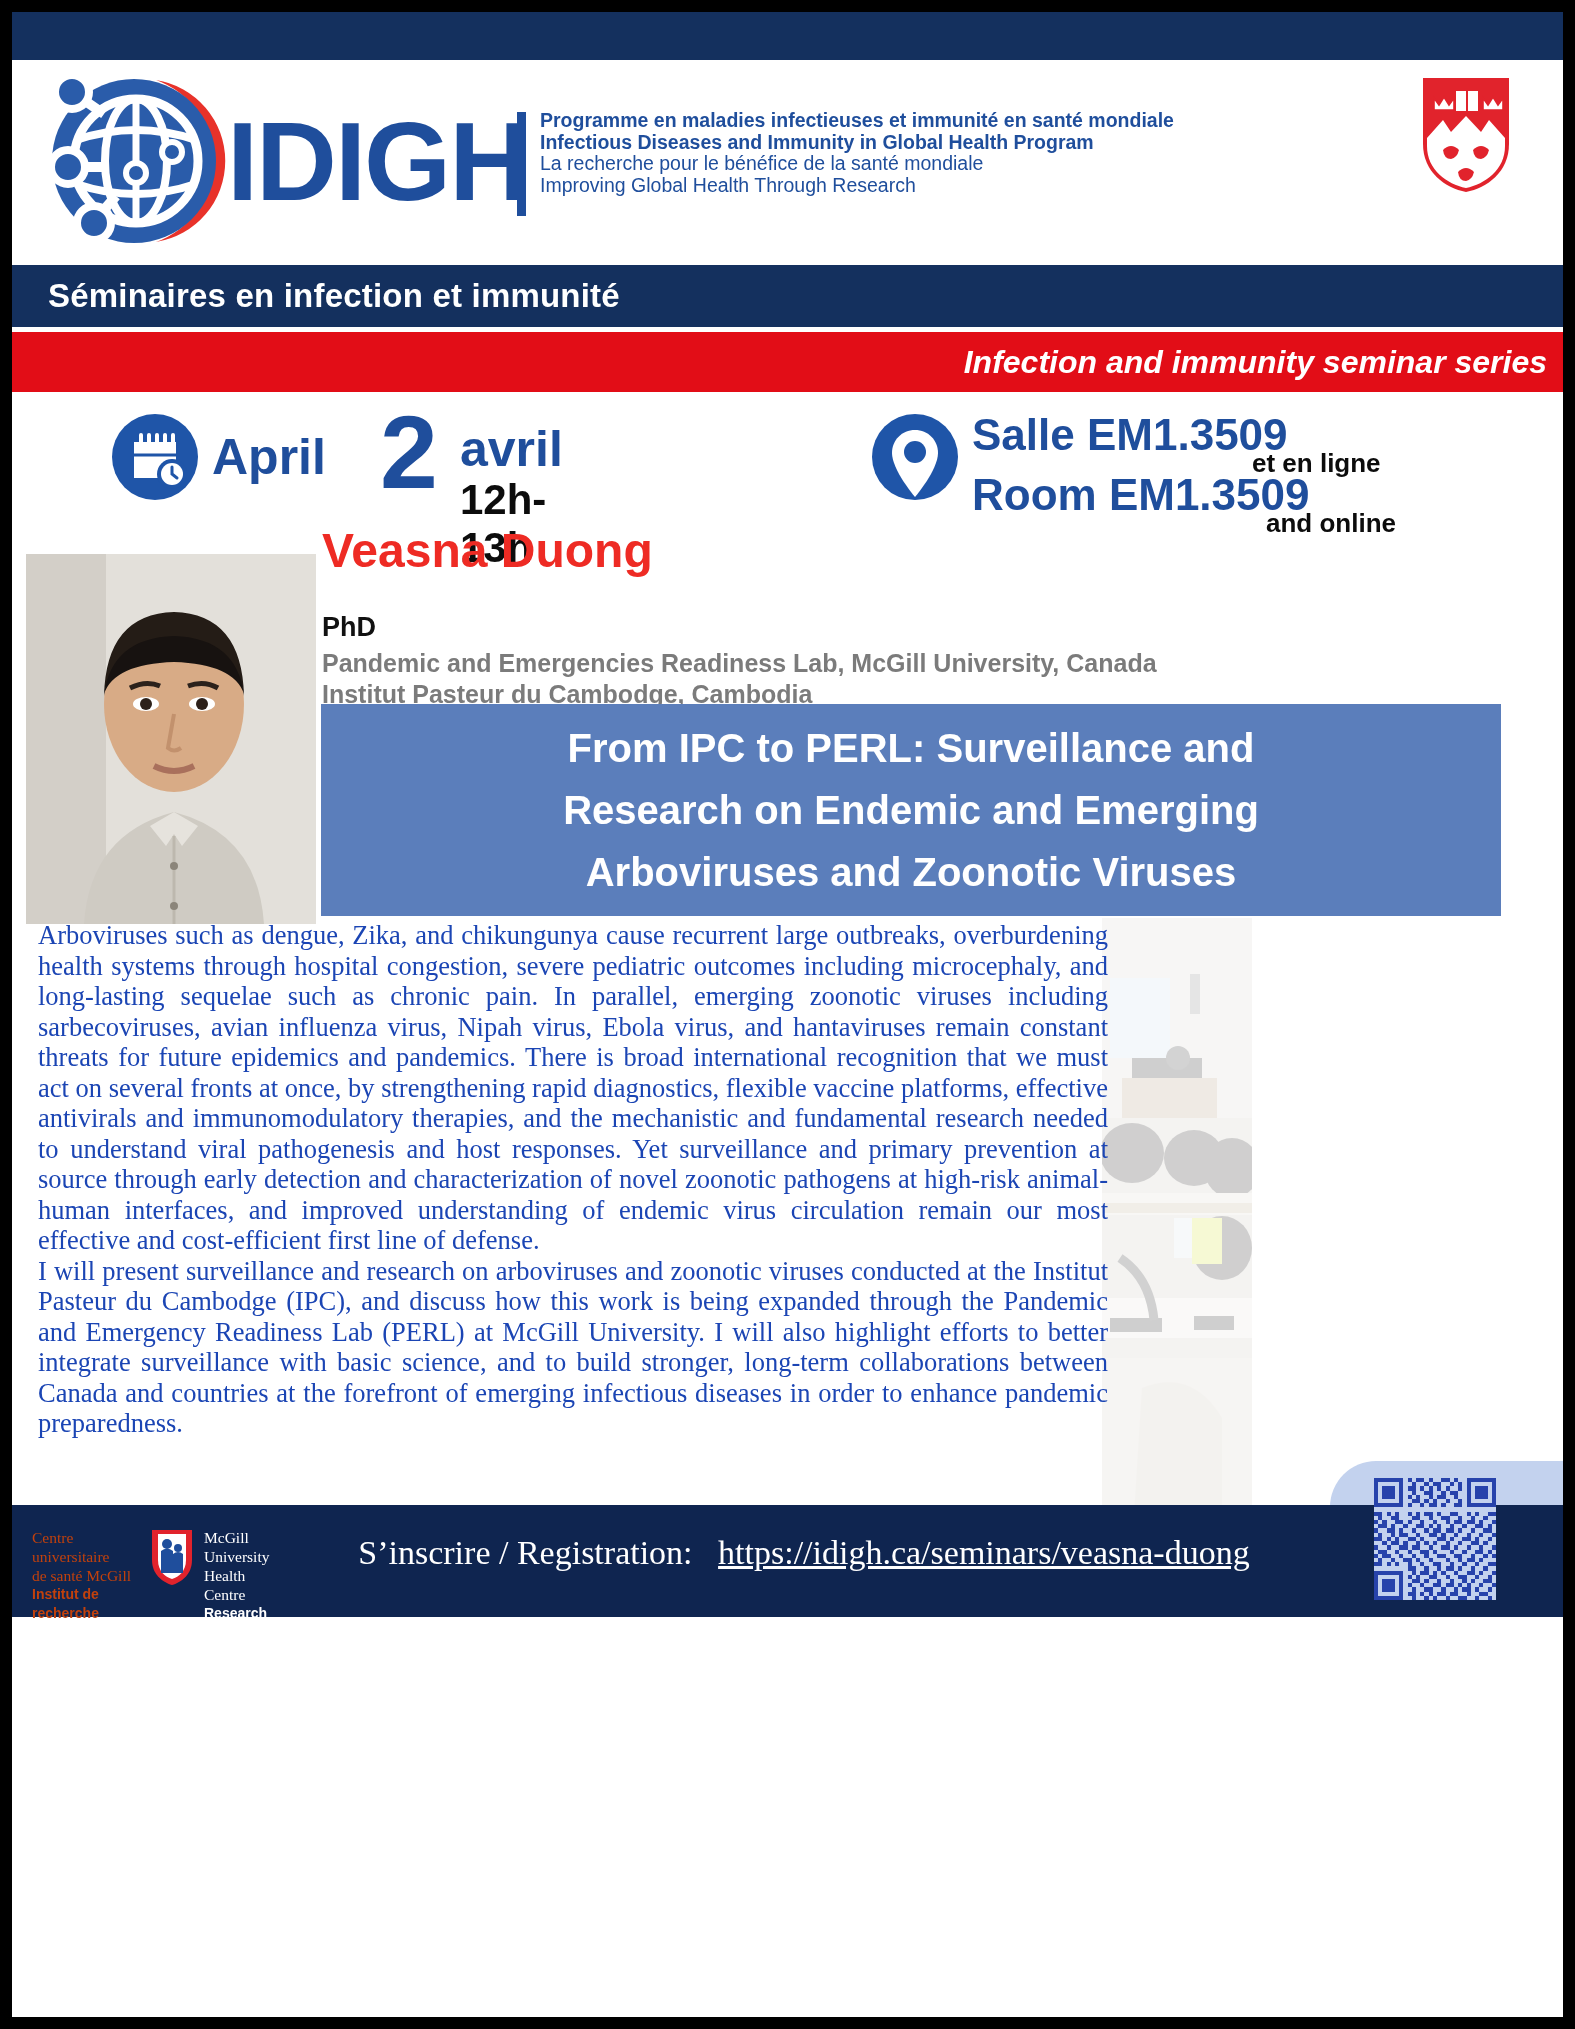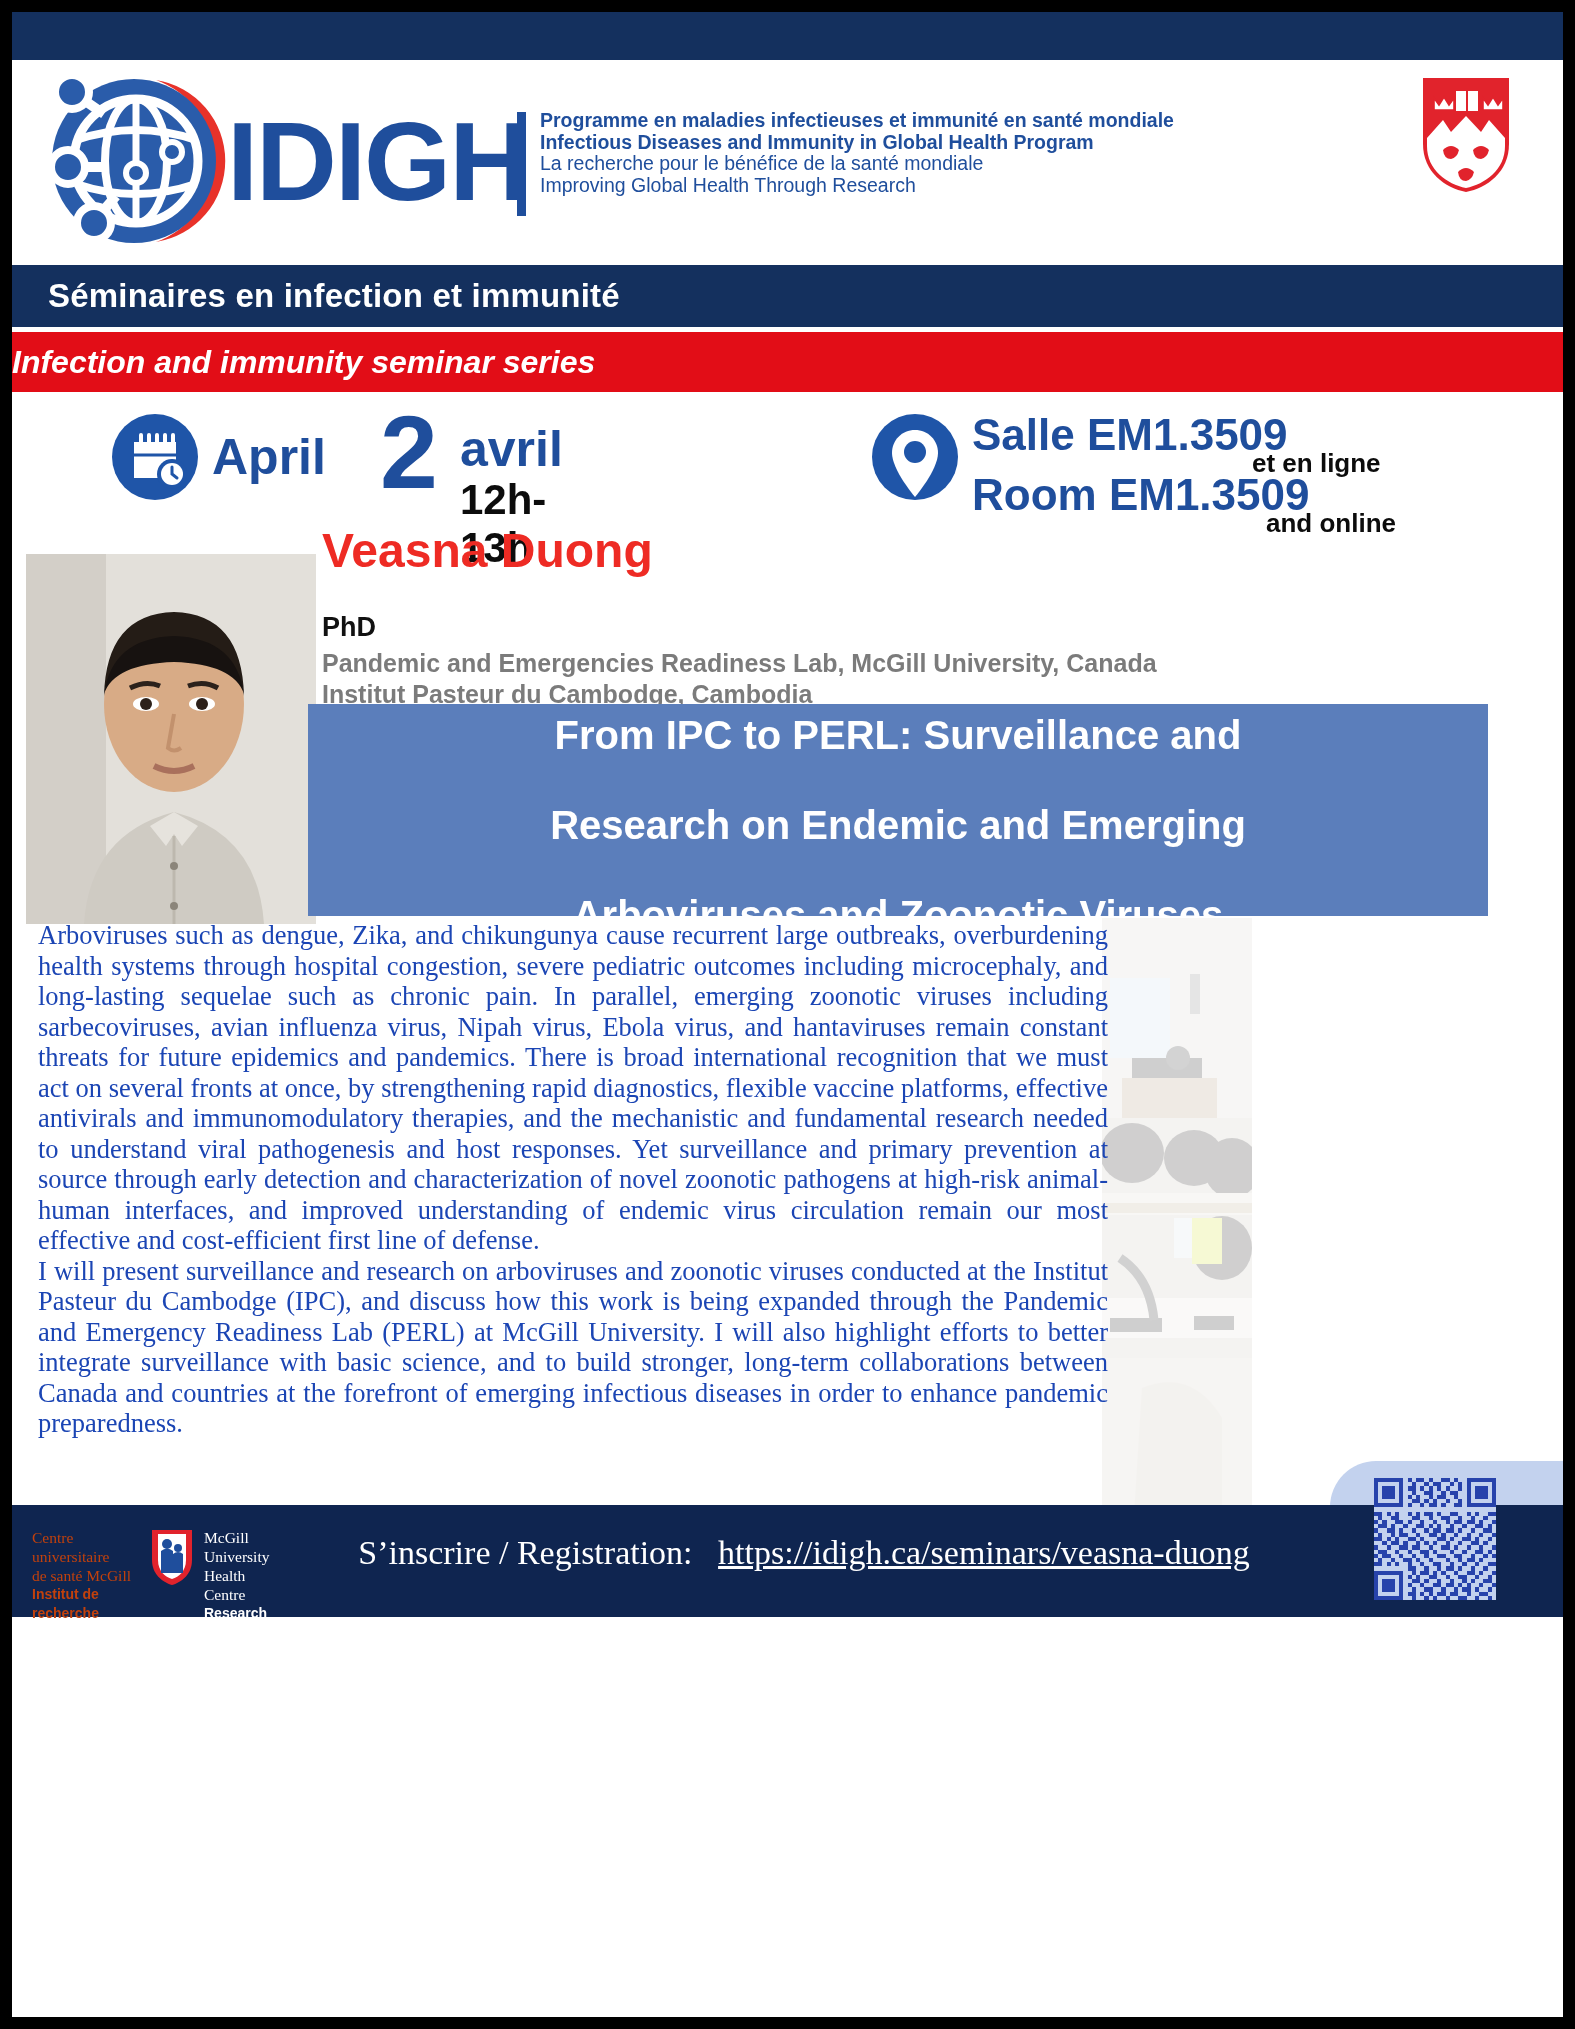--- a/index.html
+++ b/index.html
@@ -22,21 +22,21 @@
     font-family:"Liberation Sans",sans-serif;}
   .idigh-sub .b{font-weight:700;}
   .mcgill-shield{position:absolute;right:52px;top:16px;width:90px;height:118px;}
   
   .band-fr{position:absolute;left:0;top:253px;width:1551px;height:62px;background:#14305e;
     color:#fff;font-size:33px;font-weight:700;display:flex;align-items:center;padding-left:36px;
     box-sizing:border-box;letter-spacing:.2px;}
   
   .band-en{position:absolute;left:0;top:320px;width:1551px;height:60px;background:#e20d17;
     color:#fff;font-size:32px;font-weight:700;font-style:italic;display:flex;align-items:center;
-    justify-content:flex-start;padding-right:28px;box-sizing:border-box;}
+    justify-content:flex-end;padding-right:16px;box-sizing:border-box;}
   
   .inforow{position:absolute;left:0;top:380px;width:1551px;height:160px;}
   .cal-icon{position:absolute;left:100px;top:22px;width:86px;height:86px;}
   .dateblock{position:absolute;left:200px;top:16px;height:100px;}
   .d-en{position:absolute;left:0;top:20px;font-size:50px;font-weight:700;color:#1f4e9c;}
   .d-num{position:absolute;left:168px;top:-8px;font-size:104px;font-weight:700;color:#1f4e9c;line-height:1;}
   .d-fr{position:absolute;left:248px;top:12px;font-size:50px;font-weight:700;color:#1f4e9c;}
   .d-time{position:absolute;left:248px;top:68px;font-size:42px;font-weight:700;color:#0c0c0c;}
   .pin-icon{position:absolute;left:860px;top:22px;width:86px;height:96px;}
   .locblock{position:absolute;left:960px;top:14px;}
@@ -44,22 +44,22 @@
   .l-fr-s{position:absolute;left:280px;top:42px;font-size:26px;font-weight:700;color:#0c0c0c;white-space:nowrap;}
   .l-en{position:absolute;left:0;top:64px;font-size:44px;font-weight:700;color:#1f4e9c;white-space:nowrap;}
   .l-en-s{position:absolute;left:294px;top:102px;font-size:26px;font-weight:700;color:#0c0c0c;white-space:nowrap;}
   
   .photo{position:absolute;left:14px;top:542px;width:290px;height:370px;background:#dcd9d4;overflow:hidden;}
   .sp-name{position:absolute;left:310px;top:511px;font-size:48px;font-weight:700;color:#ee2b24;}
   .sp-deg{position:absolute;left:310px;top:600px;font-size:27px;font-weight:700;color:#111;}
   .sp-aff1{position:absolute;left:310px;top:637px;font-size:25px;font-weight:700;color:#7b7b7b;}
   .sp-aff2{position:absolute;left:310px;top:668px;font-size:25px;font-weight:700;color:#7b7b7b;}
   
-  .talkbox{position:absolute;left:296px;top:692px;width:1180px;height:212px;background:#5b7ebb;
-    display:flex;flex-direction:column;align-items:center;justify-content:flex-start;gap:28px;}
+  .talkbox{position:absolute;left:309px;top:692px;width:1180px;height:212px;background:#5b7ebb;
+    display:flex;flex-direction:column;align-items:center;justify-content:center;}
   .talkbox span{color:#fff;font-size:40px;font-weight:700;line-height:62px;text-align:center;
     display:block;width:100%;}
   
   .roomphoto{position:absolute;left:1090px;top:906px;width:150px;height:690px;opacity:.22;overflow:hidden;}
   .abstract{position:absolute;left:14px;top:908px;width:1070px;color:#1b45b4;
     font-family:"Liberation Serif",serif;font-size:26.5px;line-height:30.5px;text-align:justify;margin-left:12px;}
   .abstract p{margin:0;}
   .abstract p.last{text-align:justify;}
   
   .qrpanel{position:absolute;left:1318px;top:1449px;width:233px;height:156px;background:#c3d2ee;

